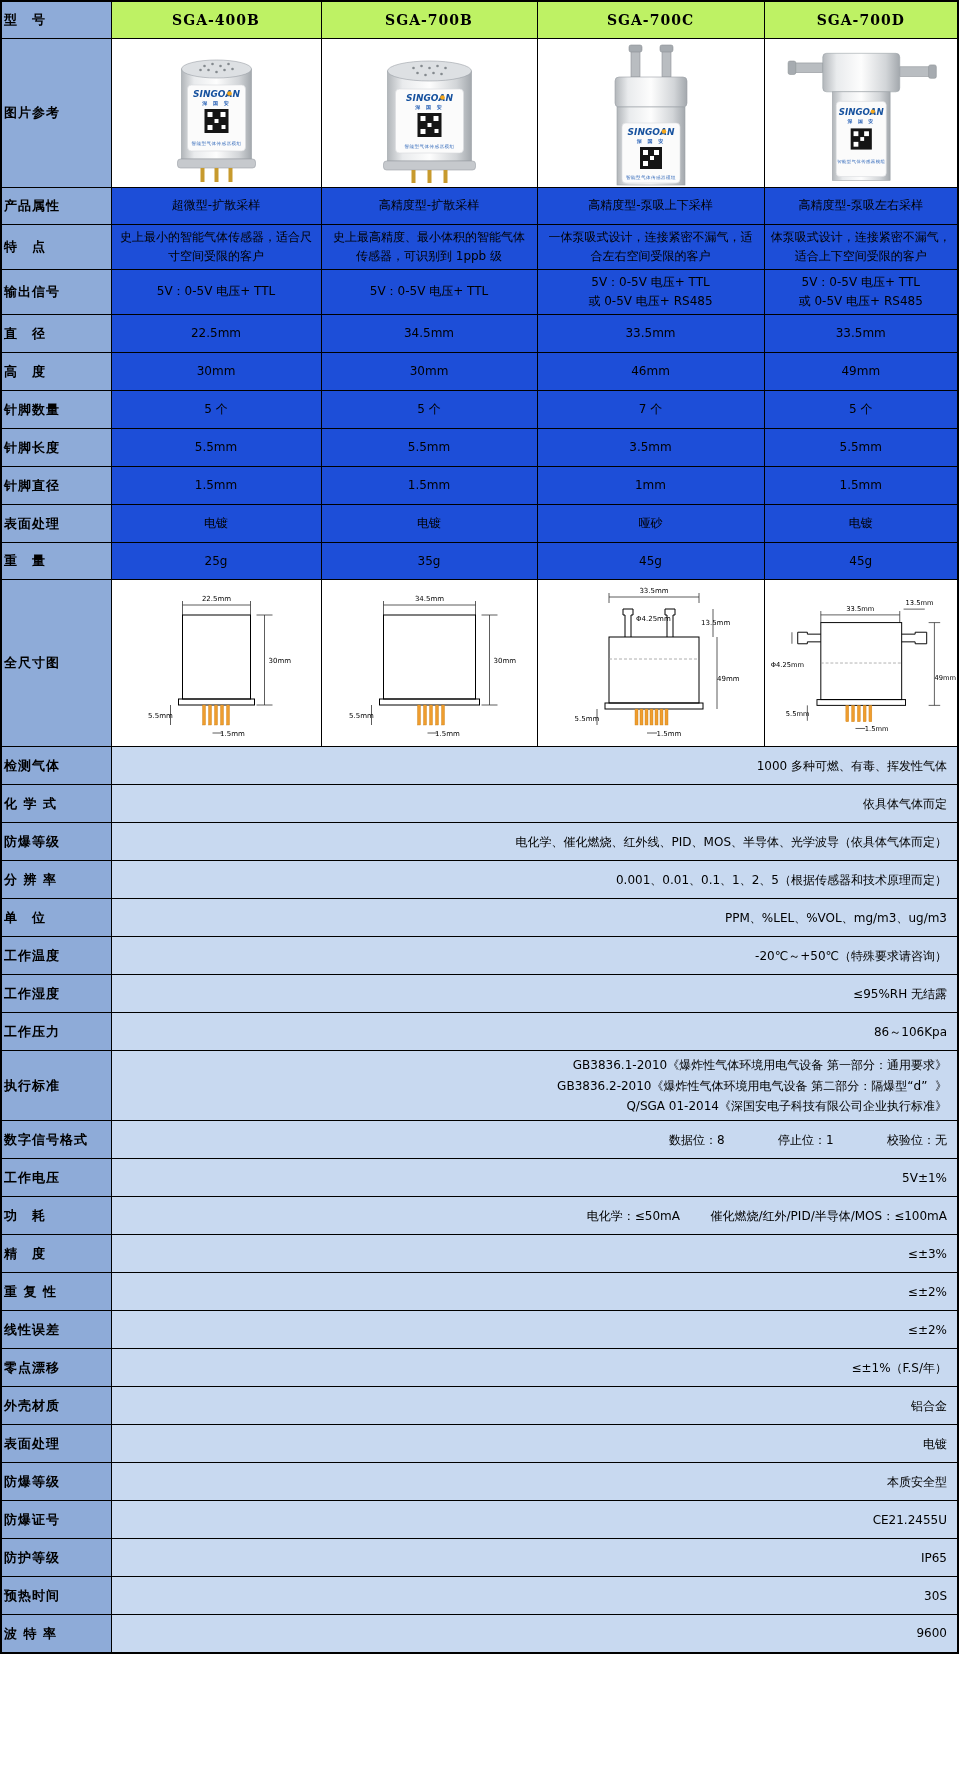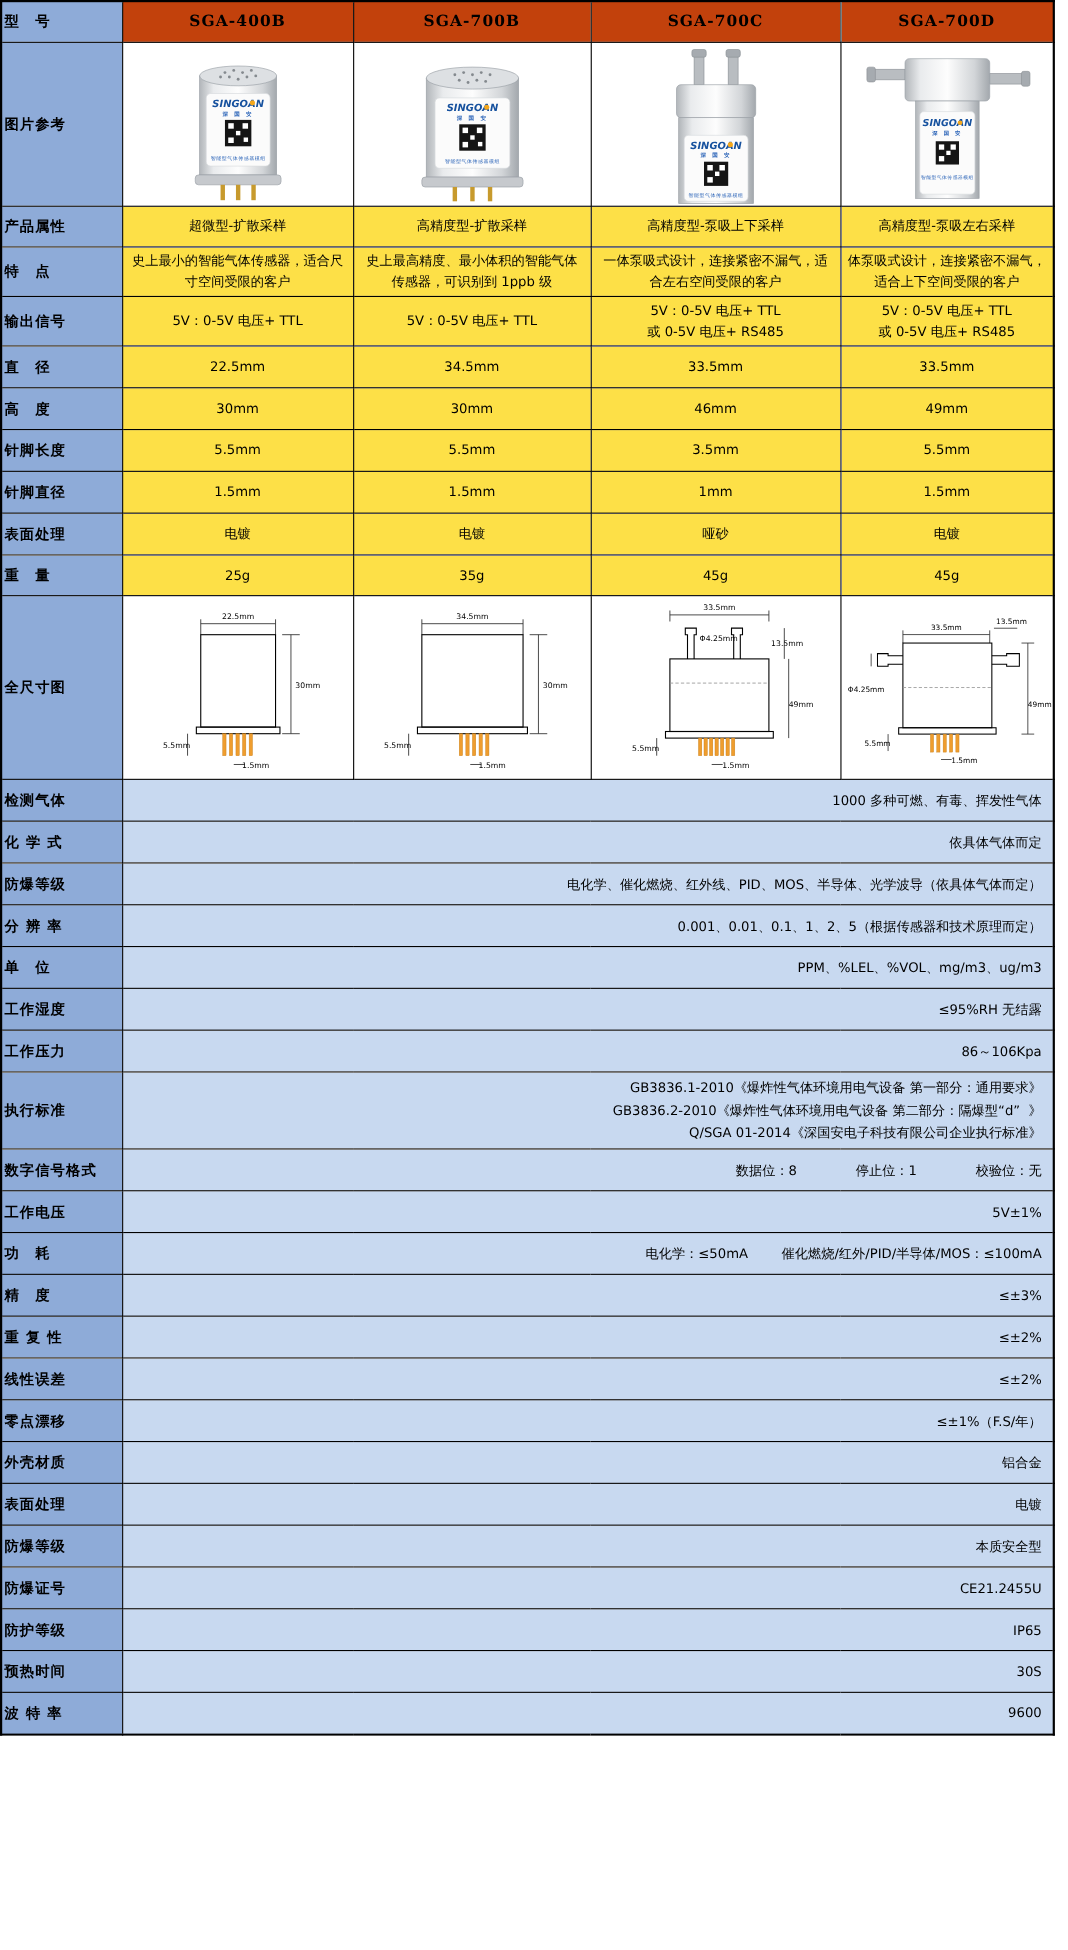--- a/index.html
+++ b/index.html
@@ -5,22 +5,22 @@
   html,body{margin:0;padding:0;background:#ffffff;}
   body{width:971px;font-family:"DejaVu Sans","Liberation Sans",sans-serif;color:#000;}
   table{border-collapse:collapse;table-layout:fixed;width:957px;border:2px solid #000;}
   col.c-label{width:110px;}
   col.c-m1{width:210px;}
   col.c-m2{width:216px;}
   col.c-m3{width:227px;}
   col.c-m4{width:194px;}
   th,td{border:1px solid #000;overflow:hidden;vertical-align:middle;}
   th.lbl{background:#8eabd8;font-size:13px;font-weight:bold;text-align:left;padding:2px;letter-spacing:1px;}
-  td.model{background:#c2410c;font-family:"DejaVu Serif","Liberation Serif",serif;font-weight:bold;font-size:14px;text-align:center;letter-spacing:1px;}
-  td.val{background:#fde047;font-size:12px;text-align:center;padding:3px 6px;white-space:pre-line;line-height:1.6;}
+  td.model{background:#bef264;font-family:"DejaVu Serif","Liberation Serif",serif;font-weight:bold;font-size:14px;text-align:center;letter-spacing:1px;}
+  td.val{background:#1d4ed8;font-size:12px;text-align:center;padding:3px 6px;white-space:pre-line;line-height:1.6;}
   td.spanval{background:#c8d9f0;font-size:12px;text-align:right;padding:4px 10px;white-space:pre-wrap;line-height:1.7;}
   td.photo,td.diag{background:#ffffff;padding:0;text-align:center;}
   tr.h-header{height:37px;}
   tr.h-photo{height:148px;}
   tr.h-std{height:38px;}
   tr.h-feat{height:44px;}
   tr.h-sig{height:43px;}
   tr.h-diag{height:167px;}
   tr.h-2l{height:45px;}
   tr.h-3l{height:63px;}
@@ -220,20 +220,27 @@
     <td class="val">33.5mm</td>
   </tr>
   <tr class="h-std">
     <th class="lbl">高　度</th>
     <td class="val">30mm</td>
     <td class="val">30mm</td>
     <td class="val">46mm</td>
     <td class="val">49mm</td>
   </tr>
   <tr class="h-std">
+    <th class="lbl">针脚数量</th>
+    <td class="val">5 个</td>
+    <td class="val">5 个</td>
+    <td class="val">7 个</td>
+    <td class="val">5 个</td>
+  </tr>
+  <tr class="h-std">
     <th class="lbl">针脚长度</th>
     <td class="val">5.5mm</td>
     <td class="val">5.5mm</td>
     <td class="val">3.5mm</td>
     <td class="val">5.5mm</td>
   </tr>
   <tr class="h-std">
     <th class="lbl">针脚直径</th>
     <td class="val">1.5mm</td>
     <td class="val">1.5mm</td>
@@ -390,20 +397,24 @@
       </tr>
   <tr class="h-std">
         <th class="lbl">分 辨 率</th>
         <td class="spanval" colspan="4">0.001、0.01、0.1、1、2、5（根据传感器和技术原理而定）</td>
       </tr>
   <tr class="h-std">
         <th class="lbl">单　位</th>
         <td class="spanval" colspan="4">PPM、%LEL、%VOL、mg/m3、ug/m3</td>
       </tr>
   <tr class="h-std">
+        <th class="lbl">工作温度</th>
+        <td class="spanval" colspan="4">-20℃～+50℃（特殊要求请咨询）</td>
+      </tr>
+  <tr class="h-std">
         <th class="lbl">工作湿度</th>
         <td class="spanval" colspan="4">≤95%RH 无结露</td>
       </tr>
   <tr class="h-std">
         <th class="lbl">工作压力</th>
         <td class="spanval" colspan="4">86～106Kpa</td>
       </tr>
   <tr class="h-3l">
         <th class="lbl">执行标准</th>
         <td class="spanval" colspan="4">GB3836.1-2010《爆炸性气体环境用电气设备 第一部分：通用要求》

